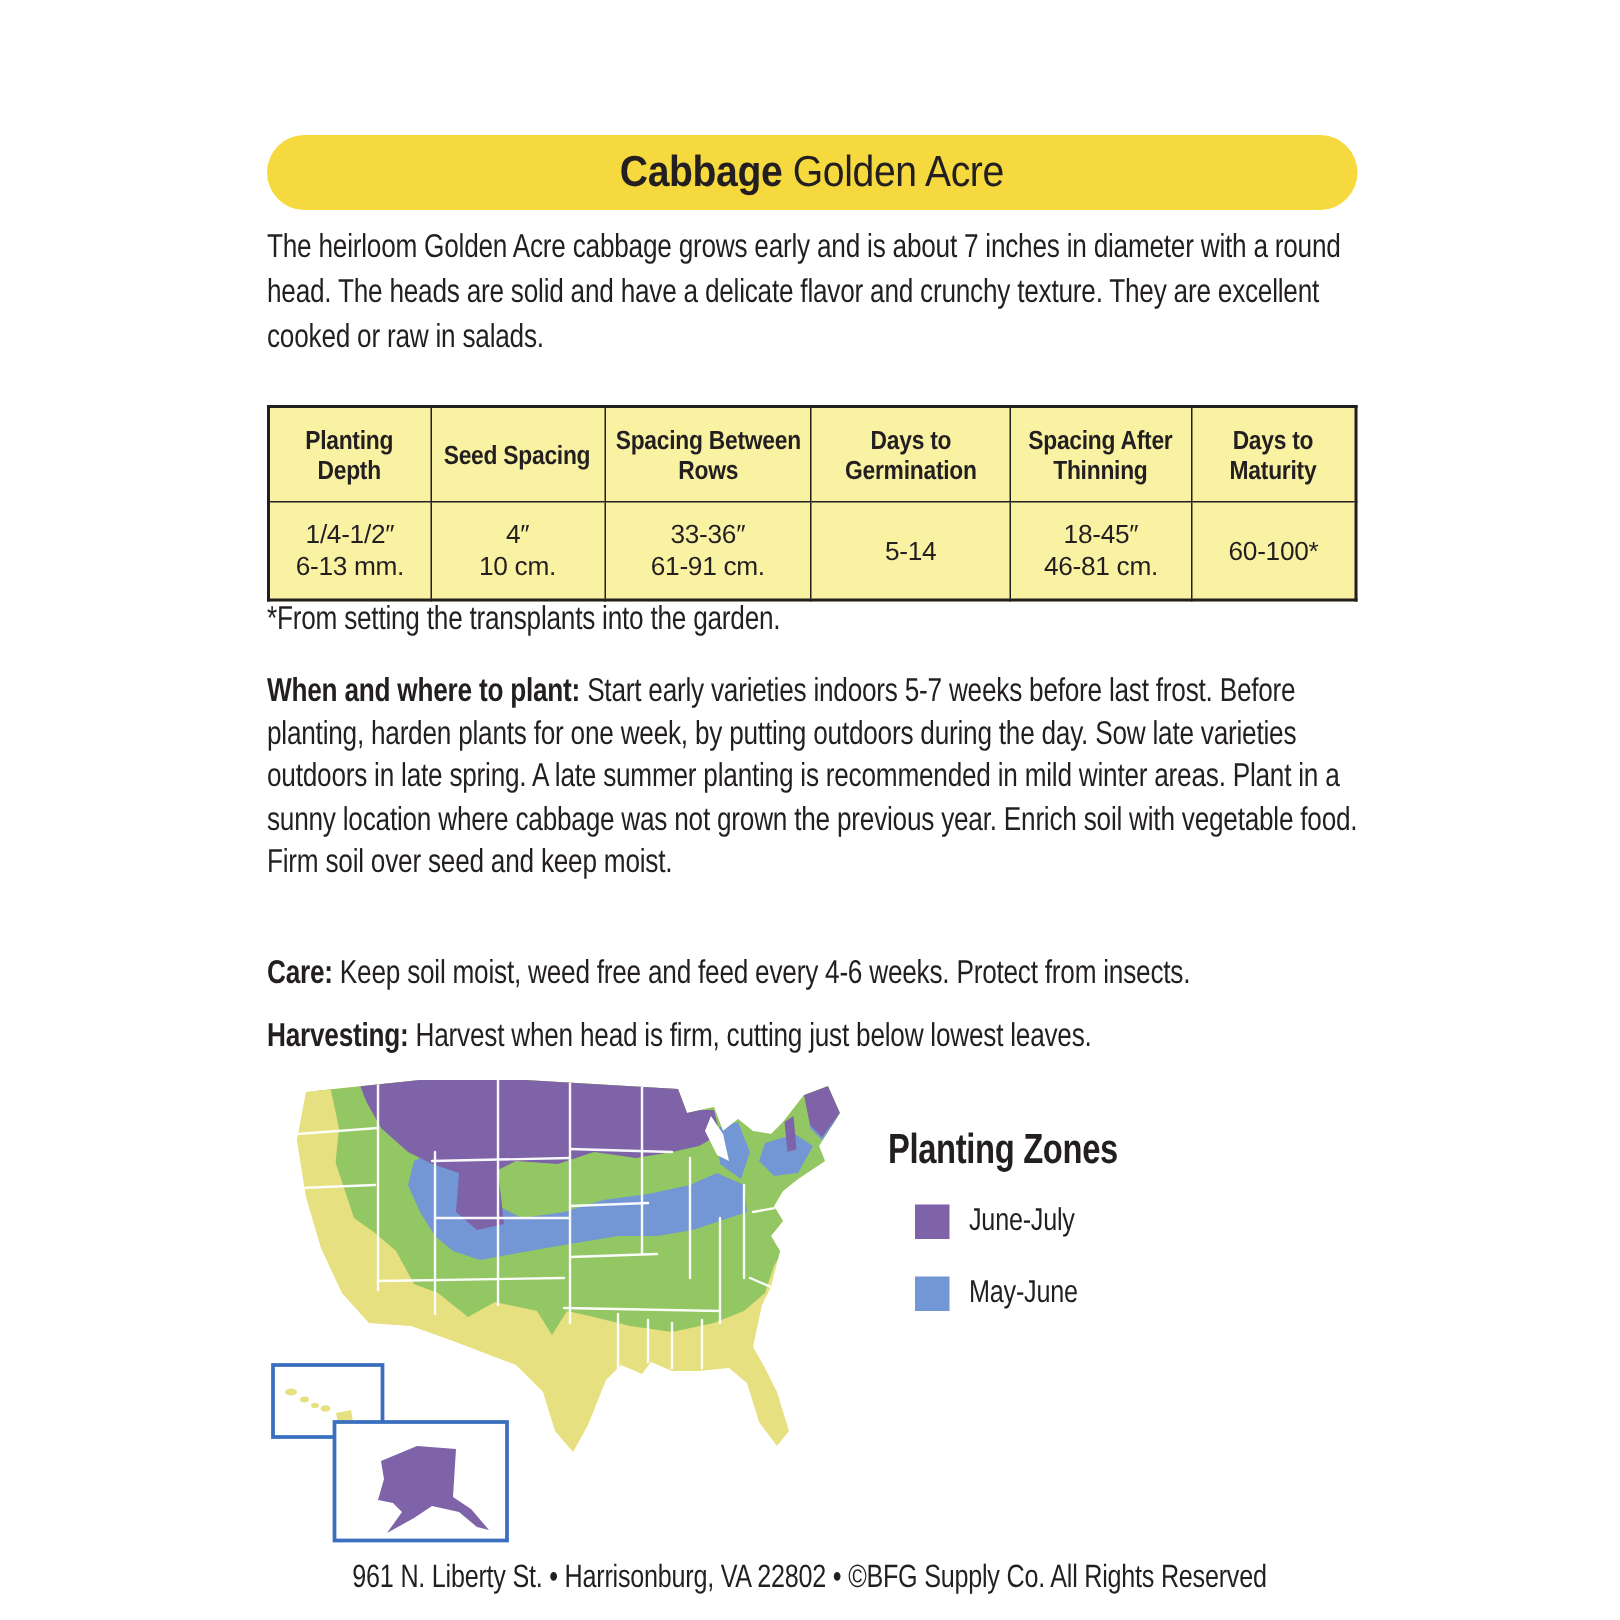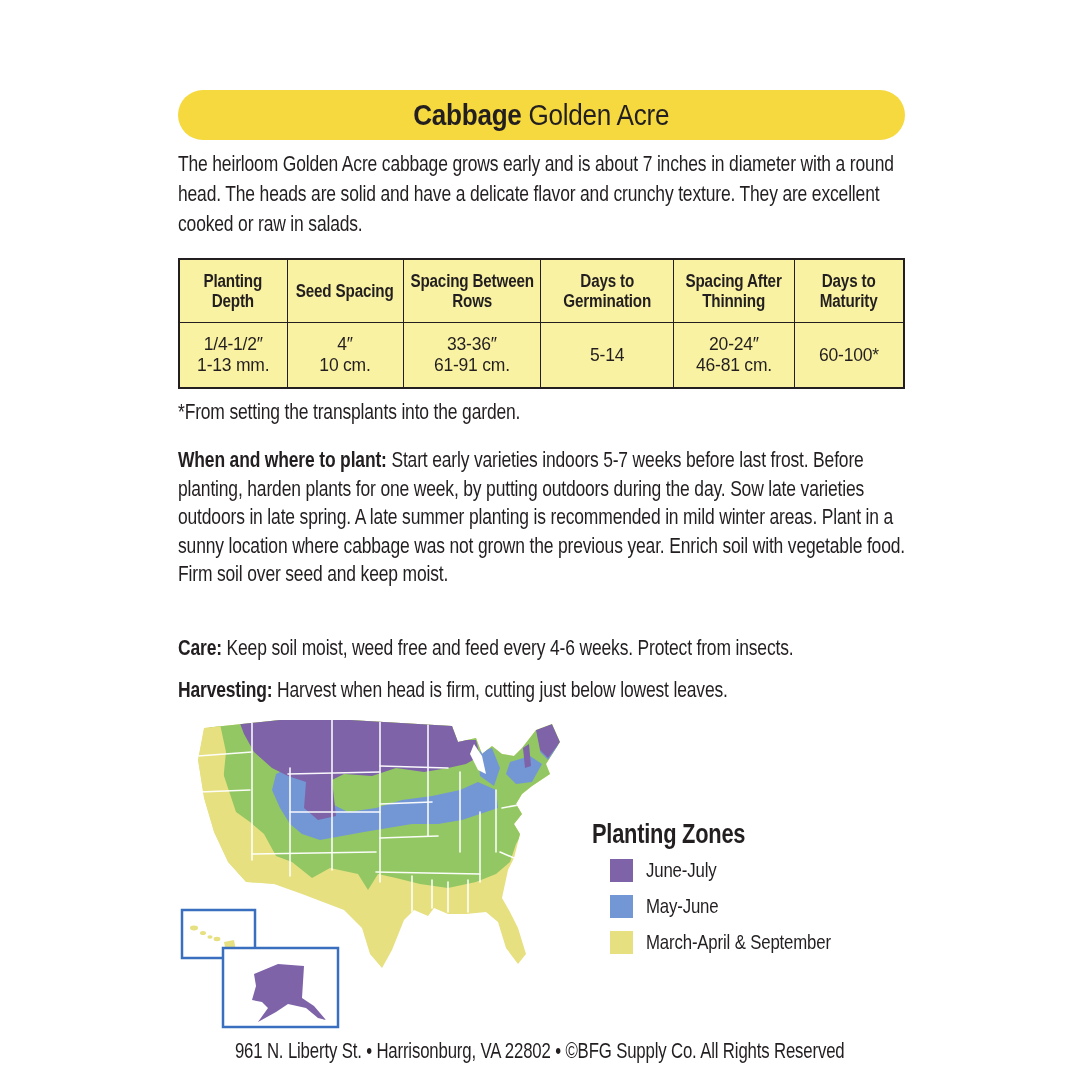--- a/index.html
+++ b/index.html
@@ -17,32 +17,32 @@
   
   .bodytext{font-size:22px;line-height:30px;letter-spacing:-.2px;width:916px;transform:scaleX(.794);}
   .intro{left:178px;top:149px;}
   .footnote{left:178px;top:398px;line-height:28px;}
   .sec{left:178px;}
   .sec1{top:446px;line-height:28.6px;}
   .sec2{top:634px;line-height:28px;}
   .sec3{top:676px;line-height:28px;}
   .sec b,.footnote b{font-weight:bold;}
   
-  table.spec{left:178px;top:258px;width:727px;border-collapse:collapse;table-layout:fixed;
+  table.spec{left:178px;top:270px;width:727px;border-collapse:collapse;table-layout:fixed;
     background:var(--table-yellow,#F9F2A2);position:absolute;border:2px solid var(--ink,#231F20);}
   table.spec th,table.spec td{border:1.5px solid var(--ink,#231F20);text-align:center;vertical-align:middle;padding:0 3px;}
   table.spec th{height:62px;font-size:17.5px;line-height:20px;font-weight:bold;letter-spacing:-.2px;}
   table.spec td{height:64px;font-size:17.5px;line-height:21px;letter-spacing:-.2px;}
   th .hdr{width:115%;margin-left:-7.5%;transform:scaleX(.87);transform-origin:50% 50%;}
   col.c1{width:14.9%}col.c2{width:16%}col.c3{width:19%}col.c4{width:18.3%}col.c5{width:16.7%}col.c6{width:15.1%}
   
   .map-svg{left:180px;top:712px;}
-  .legend{left:592px;top:818px;width:330px;}
+  .legend{left:592px;top:750px;width:330px;}
   .legend-title{font-size:28px;font-weight:bold;letter-spacing:-.3px;transform:scaleX(.78);transform-origin:0 50%;white-space:nowrap;}
-  .legend-row{display:flex;align-items:center;height:32px;margin-top:4px;padding-left:18px;}
+  .legend-row{display:flex;align-items:center;height:32px;margin-top:16px;padding-left:18px;}
   .legend-row:first-of-type{margin-top:5px;}
   .swatch{width:23px;height:23px;margin-right:13px;flex:none;}
   .swatch[data-zone="zone-purple"]{background:var(--zone-purple,#7E63A9);}
   .swatch[data-zone="zone-blue"]{background:var(--zone-blue,#7397D4);}
   .swatch[data-zone="zone-green"]{background:var(--zone-green,#93C763);}
   .swatch[data-zone="zone-yellow"]{background:var(--zone-yellow,#E6E081);}
   .legend-label{font-size:21px;letter-spacing:-.2px;transform:scaleX(.8);transform-origin:0 50%;white-space:nowrap;}
   
   .footer{left:177px;top:1038px;width:930px;font-size:21.5px;line-height:26px;letter-spacing:-.2px;
     text-align:center;transform:scaleX(.78);transform-origin:0 0;white-space:nowrap;}
@@ -86,36 +86,36 @@
       <th>
             <div class="hdr">Spacing After Thinning</div>
           </th>
       <th>
             <div class="hdr">Days to Maturity</div>
           </th>
     </tr>
     <tr>
       <td>
             <div>1/4-1/2″</div>
-            <div>1-13 mm.</div>
+            <div>6-13 mm.</div>
           </td>
       <td>
             <div>4″</div>
             <div>10 cm.</div>
           </td>
       <td>
             <div>33-36″</div>
             <div>61-91 cm.</div>
           </td>
       <td>
             <div>5-14</div>
             <div></div>
           </td>
       <td>
-            <div>20-24″</div>
+            <div>18-45″</div>
             <div>46-81 cm.</div>
           </td>
       <td>
             <div>60-100*</div>
             <div></div>
           </td>
     </tr>
   </tbody>
     </table>
 
@@ -192,21 +192,17 @@
   <div class="abs legend">
     <div class="legend-title">Planting Zones</div>
     <div class="legend-row">
       <div class="swatch" data-zone="zone-purple"></div>
       <div class="legend-label">June-July</div>
     </div>
     <div class="legend-row">
       <div class="swatch" data-zone="zone-blue"></div>
       <div class="legend-label">May-June</div>
     </div>
-    <div class="legend-row">
-      <div class="swatch" data-zone="zone-yellow"></div>
-      <div class="legend-label">March-April &amp; September</div>
-    </div>
   </div>
 
   <div class="abs footer">961 N. Liberty St. • Harrisonburg, VA 22802 • ©BFG Supply Co. All Rights Reserved</div>
 
 </div>
 
 </body></html>

